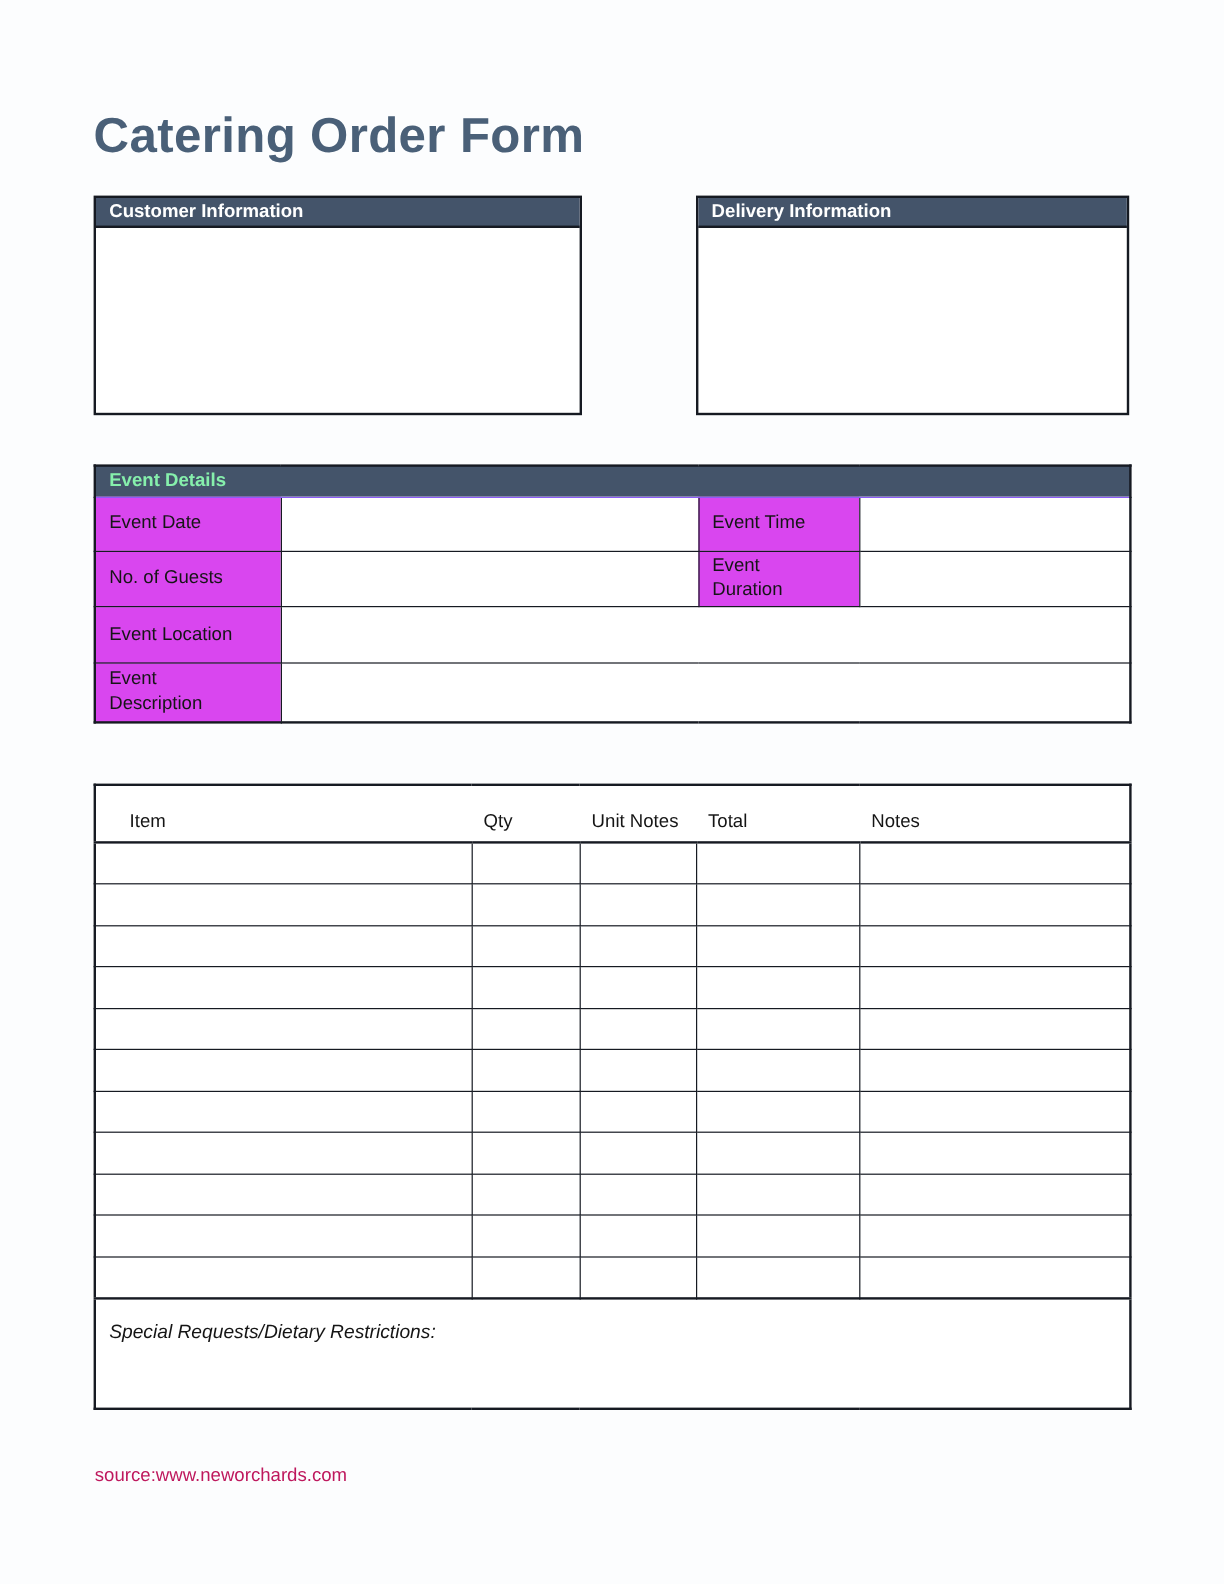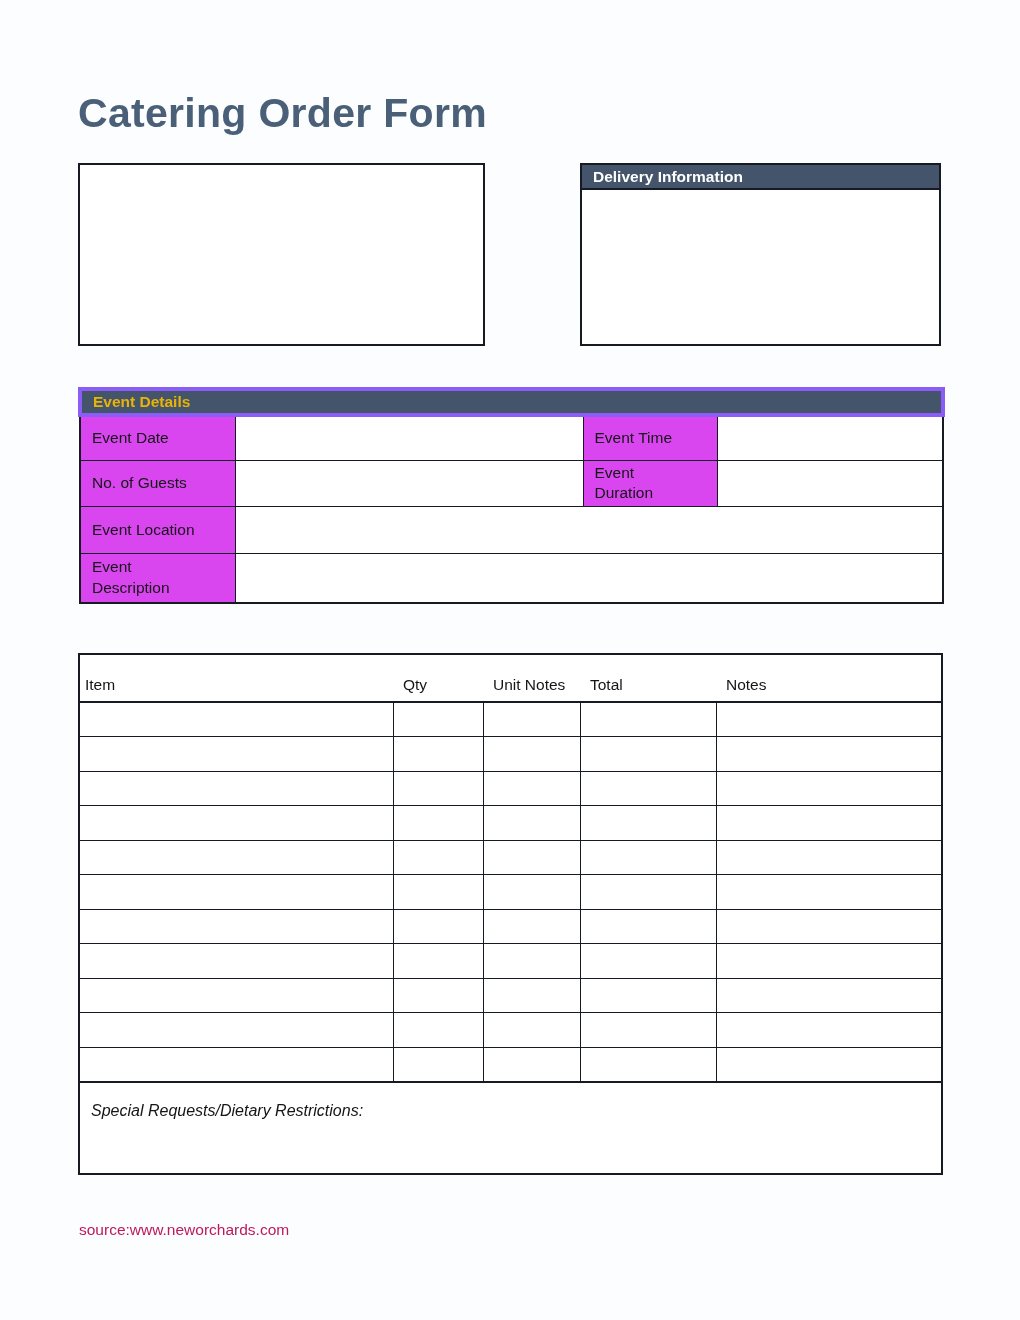--- a/index.html
+++ b/index.html
@@ -35,24 +35,24 @@
   
   table.form-table {
     position:absolute; left:78px; width:863px;
     border-collapse:collapse; table-layout:fixed; background:#fff;
     border:2px solid #161a22;
   }
   #event-table { top:387px; }
   #order-table { top:653px; }
 
   th.bar-cell {
-    background:#44546a; color:#eab308; text-align:left;
+    background:#44546a; color:#86efac; text-align:left;
     font-size:15.5px; font-weight:700;
     height:26px; padding:0 0 0 11px;
-    border:4px solid #8b5cf6;
+    border:1px solid #8b5cf6;
   }
 
   
   #event-table td { border:1px solid #161a22; border-top-width:1.5px; border-bottom-width:1.5px; }
   #event-table tr.r1 { height:45px; }
   #event-table tr.r2 { height:44px; }
   #event-table tr.r3 { height:47px; }
   #event-table tr.r4 { height:49px; }
   .label-cell {
     background:#d946ef; font-size:15.5px; color:#151515;
@@ -60,21 +60,21 @@
   }
   .wrap-2 { display:inline-block; max-width:100px; }
   .value-cell { background:#fff; }
 
   
   #order-table th.colhead {
     font-size:15.5px; font-weight:400; color:#151515; text-align:left;
     vertical-align:bottom; height:48px; padding:0 0 7px 10px;
     border:none; border-bottom:2px solid #161a22;
   }
-  #order-table th.colhead:first-child { padding-left:5px; }
+  #order-table th.colhead:first-child { padding-left:28px; }
   #order-table tbody td {
     border:1px solid #161a22; border-top-width:1.5px; border-bottom-width:1.5px;
     height:34.5px;
   }
   #order-table td.special-cell {
     border:1px solid #161a22; border-top-width:2px;
     height:92px; vertical-align:top;
     font-size:16px; font-style:italic; color:#151515;
     padding:19px 10px 0 11px;
   }
@@ -85,20 +85,21 @@
   }
 </style>
 </head>
 <body>
 
 <div>
 
   <div class="page-title">Catering Order Form</div>
 
   <div class="infobox customer">
+    <div class="bar">Customer Information</div>
     <div class="box-body"></div>
   </div>
 
   <div class="infobox delivery">
     <div class="bar">Delivery Information</div>
     <div class="box-body"></div>
   </div>
 
   <table id="event-table" class="form-table">
     <colgroup>

